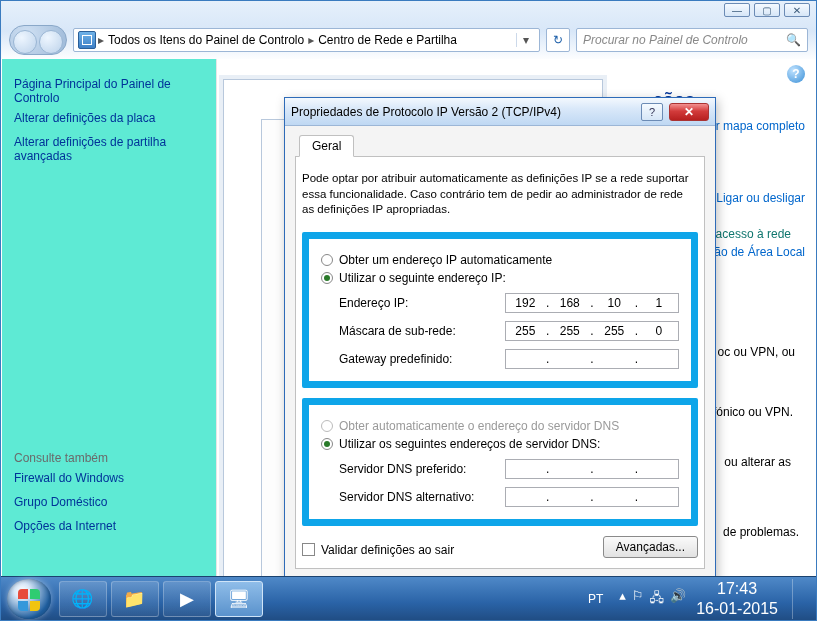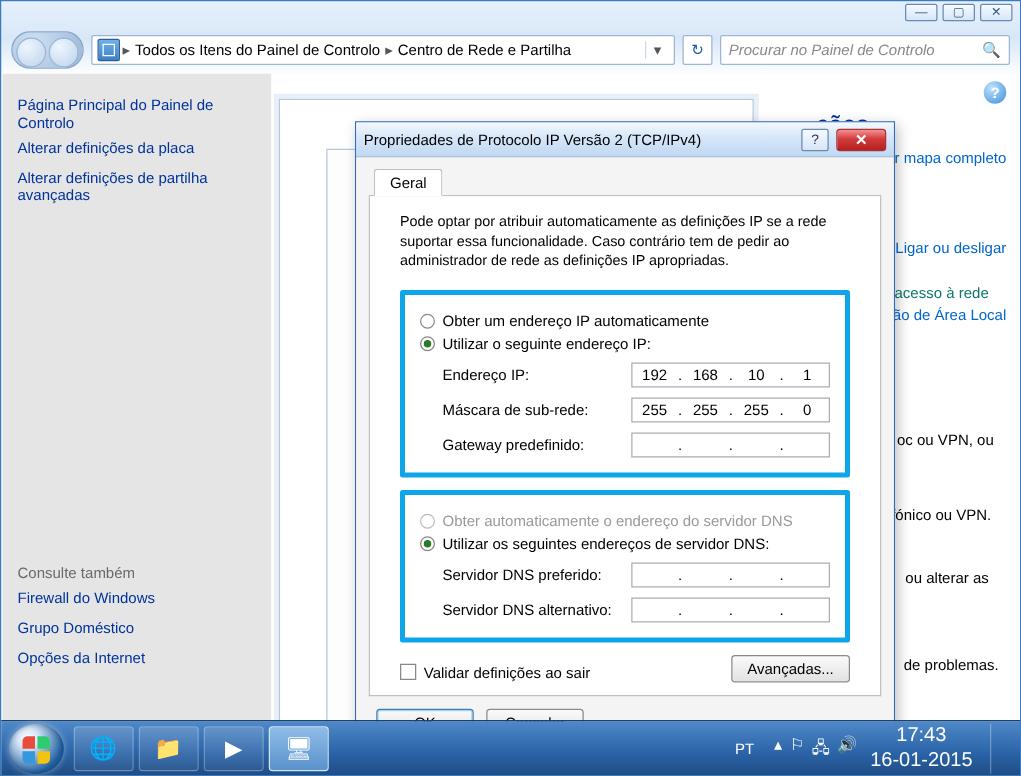--- a/index.html
+++ b/index.html
@@ -18,44 +18,44 @@
   .addrbar .crumb{ color:#000; padding:0 4px;}
   .addrbar .sep{ color:#555;}
   .addrbar .dd{ margin-left:auto; color:#555; padding:0 6px; border-left:1px solid #ccd9ea;}
   .refreshbtn{ width:24px;height:24px;border:1px solid #9cb6d6;background:#fff;display:flex;align-items:center;justify-content:center;color:#1a5da8;border-radius:2px;}
   .searchbox { width:232px; height:24px; border:1px solid #9cb6d6; background:#fff; display:flex; align-items:center; padding:0 6px; color:#888; font-style:italic; border-radius:2px;}
   .searchbox .mag { margin-left:auto; color:#1a5da8; font-style:normal;}
   .cp-icon{width:18px;height:18px;display:inline-block;background:linear-gradient(#6fb2e8,#3d7fc6);border:1px solid #2a5f99;border-radius:2px;margin-right:2px;position:relative;}
   .cp-icon::after{content:"";position:absolute;inset:3px;border:1px solid #fff;}
   
   .body { position:absolute; top:58px; left:1px; right:1px; bottom:44px; background:#fff; display:flex;}
-  .sidebar { width:214px; padding:18px 12px; background:#e5e5e5;}
+  .sidebar { width:214px; padding:18px 12px; background:#5eead4;}
   .sidebar .title{ color:#003399; font-size:12px; margin-bottom:6px;}
   .sidebar a{ color:#003399; text-decoration:none; display:block; margin:6px 0 10px;}
   .sidebar .spacer{ height:270px;}
   .sidebar .sub{ color:#6a6a6a; margin-top:8px;}
   .content { flex:1; background:#fff; position:relative; border-left:1px solid #e6e6e6;}
   .content .bgtitle { position:absolute; right:120px; top:30px; color:#003399; font-size:20px;}
   .content .rlink{ position:absolute; color:#0066cc; font-size:12px;}
   .helpicon{position:absolute; right:10px; top:6px; width:18px;height:18px;border-radius:50%;background:radial-gradient(circle at 35% 30%,#bfe2ff,#3a8fd6);color:#fff;display:flex;align-items:center;justify-content:center;font-weight:bold;font-size:12px;}
   
   .ghost1{position:absolute; left:6px; top:20px; width:380px; height:500px; background:#fff; border:1px solid #b8c8dc; box-shadow:0 0 0 4px rgba(200,215,232,.4);}
   .ghost2{position:absolute; left:44px; top:60px; width:400px; height:480px; background:#fdfdfd; border:1px solid #b8c8dc;}
   
   .dialog { position:absolute; left:67px; top:38px; width:432px; background:#f4f4f4; border:1px solid #2e6bb8; box-shadow:2px 3px 10px rgba(0,0,0,.25);}
   .dlg-titlebar{ height:28px; background:linear-gradient(#f3f8fe,#d9e8f9 40%,#bfd8f3); border-bottom:1px solid #9cb6d6; display:flex; align-items:center; padding:0 6px; color:#000;}
   .dlg-titlebar .t{ flex:1; font-size:12px;}
   .dlg-titlebar .hb{ width:22px;height:18px;border:1px solid #6b8bb5;background:linear-gradient(#f5faff,#d6e6f7);display:flex;align-items:center;justify-content:center;margin-left:4px;border-radius:2px;font-size:11px;color:#335;}
   .dlg-titlebar .xb{ width:40px;height:18px;border:1px solid #a33; background:linear-gradient(#f39090,#d23b3b 45%,#b72020);color:#fff;display:flex;align-items:center;justify-content:center;border-radius:3px;margin-left:6px;font-weight:bold;}
   .dlg-body{ padding:8px 10px 12px; background:#f4f4f4;}
   .tabstrip{ display:flex; border-bottom:1px solid #c0c0c0; padding-left:4px;}
   .tab{ background:#fff; border:1px solid #c0c0c0; border-bottom:1px solid #fff; padding:3px 12px; border-radius:3px 3px 0 0; position:relative; top:1px; font-size:12px;}
-  .tabpanel{ background:#fff; border:1px solid #c0c0c0; border-top:none; padding:14px 24px 10px;}
+  .tabpanel{ background:#fff; border:1px solid #c0c0c0; border-top:none; padding:14px 6px 10px;}
   .desc{ font-size:11.5px; color:#000; line-height:1.35; margin-bottom:14px;}
-  .group{ border:4px solid #0ea5e9; border-radius:2px; padding:10px 12px 12px; margin-bottom:10px;}
+  .group{ border:7px solid #0ea5e9; border-radius:2px; padding:10px 12px 12px; margin-bottom:10px;}
   .radio-row{ display:flex; align-items:center; gap:6px; margin:4px 0; font-size:12px;}
   .radio{ width:12px;height:12px;border:1px solid #888;border-radius:50%;display:inline-flex;align-items:center;justify-content:center;background:#fff;}
   .radio.sel::after{content:"";width:6px;height:6px;border-radius:50%;background:#2a7a2a;}
   .radio.disabled{border-color:#bbb;}
   .radio-row.disabled{ color:#9a9a9a;}
   .fieldrow{ display:flex; align-items:center; margin:8px 0 0 18px; font-size:12px;}
   .fieldrow label{ width:170px;}
   .ipbox{ width:178px; height:20px; border:1px solid #abadb3; background:#fff; display:flex; align-items:center; font-size:12px;}
   .ipbox .oct{ flex:1; text-align:center;}
   .ipbox .dot{ width:6px; text-align:center; color:#000;}

